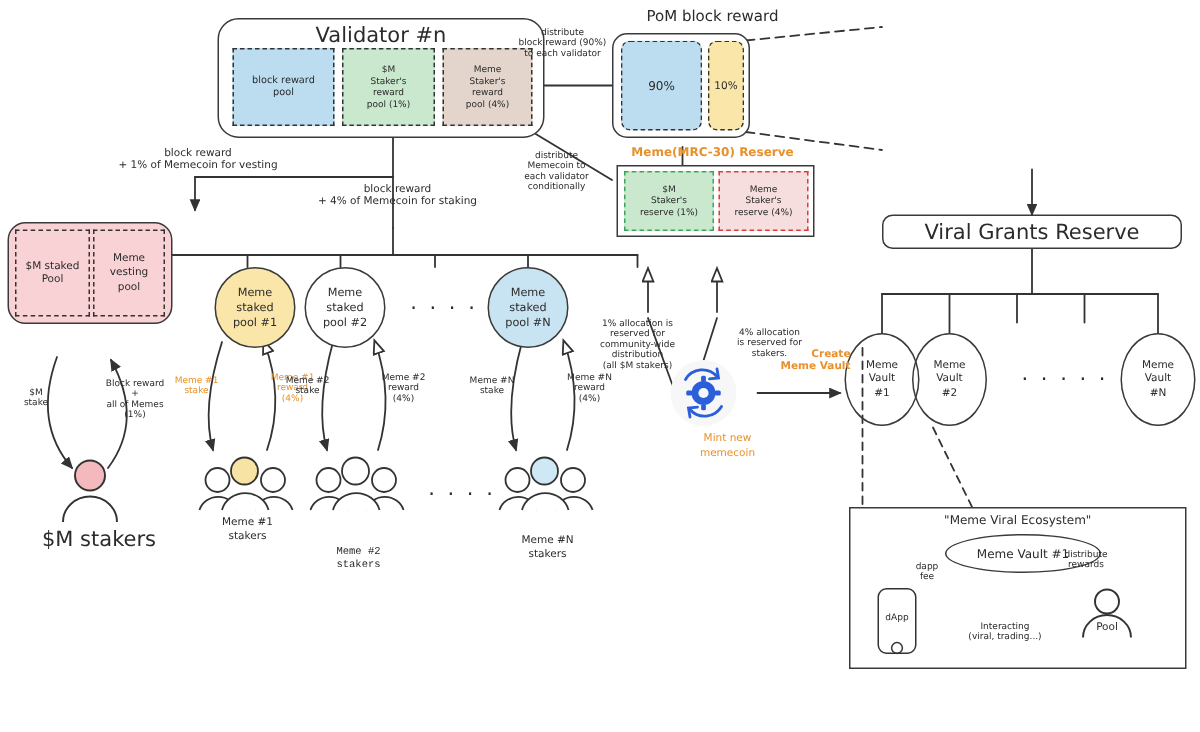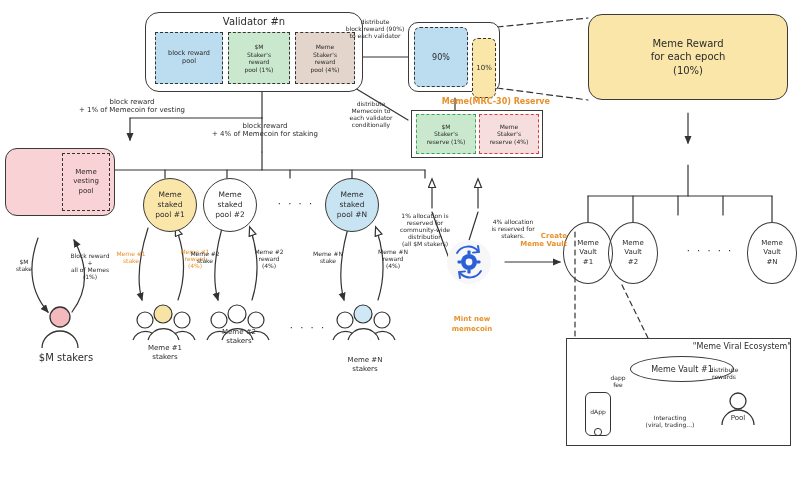--- a/index.html
+++ b/index.html
@@ -3,21 +3,21 @@
 <meta charset="utf-8">
 <style>
   html,body{margin:0;padding:0;background:#fff;}
   body{width:800px;height:488px;position:relative;overflow:hidden;
        font-family:"DejaVu Sans", sans-serif;color:#2b2b2b;}
   #stage{position:absolute;left:0;top:0;width:800px;height:488px;}
   .abs{position:absolute;box-sizing:border-box;}
   .lbl{position:absolute;text-align:center;line-height:1.18;
        font-family:"DejaVu Sans", sans-serif;white-space:pre-line;}
   .t6{font-size:6px;} .t65{font-size:6.5px;} .t7{font-size:7px;}
-  .t75{font-size:7.5px;} .t8{font-size:8px;text-align:right;} .t9{font-size:10px;}
+  .t75{font-size:7.5px;} .t8{font-size:8px;} .t9{font-size:14px;}
   .t10{font-size:10px;}
   .orange{color:#e8912a;}
   .box{position:absolute;box-sizing:border-box;display:flex;
        align-items:center;justify-content:center;text-align:center;}
   .rr{border:1.4px solid #3a3a3a;border-radius:13px;background:#fff;}
   .dashbox{border:1.7px dashed #333;}
   .circle{border:1.4px solid #3a3a3a;border-radius:50%;}
   svg{position:absolute;left:0;top:0;overflow:visible;}
   .wm{position:absolute;right:12px;bottom:8px;color:#dcdcdc;font-size:17px;
       letter-spacing:.4px;display:flex;align-items:center;gap:6px;
@@ -112,68 +112,70 @@
 reward
 pool (1%)</span>
   </div>
   <div class="box dashbox" style="left:295px;top:32px;width:60px;height:52px;background:#e3d5cc;">
     <span class="t6" style="white-space:pre-line;line-height:1.25;">Meme
 Staker's
 reward
 pool (4%)</span>
   </div>
 
+  <div class="lbl t10" style="left:400px;top:6px;width:150px;">PoM block reward</div>
   <div class="box rr" style="left:408px;top:22px;width:92px;height:70px;border-radius:10px;"></div>
   <div class="box dashbox" style="left:414px;top:27px;width:54px;height:60px;background:#bcdcf0;border-radius:6px;">
     <span class="t8">90%</span>
   </div>
-  <div class="box dashbox" style="left:472px;top:38px;width:24px;height:60px;background:#f9e6a8;border-radius:6px;">
+  <div class="box dashbox" style="left:472px;top:27px;width:24px;height:60px;background:#f9e6a8;border-radius:6px;">
     <span class="t7">10%</span>
   </div>
 
-  <div class="box" style="left:588px;top:14px;width:200px;height:86px;background:#f9e6a8;
-              border:1.5px solid #3a3a3a;border-radius:14px;">
-    <span class="t10" style="white-space:pre-line;line-height:1.35;">Meme Reward
-for each epoch
-(10%)</span>
-  </div>
 
   <div class="lbl t8 orange" style="left:400px;top:97px;width:150px;font-weight:bold;">Meme(MRC-30) Reserve</div>
   <div class="abs" style="left:411px;top:110px;width:132px;height:48px;border:1.3px solid #3a3a3a;background:#fff;"></div>
   <div class="box" style="left:416px;top:114px;width:60px;height:40px;background:#c9e8cd;border:1.6px dashed #3aa655;">
     <span class="t6" style="white-space:pre-line;line-height:1.25;">$M
 Staker's
 reserve (1%)</span>
   </div>
   <div class="box" style="left:479px;top:114px;width:60px;height:40px;background:#f5dedd;border:1.6px dashed #e03b3b;">
     <span class="t6" style="white-space:pre-line;line-height:1.25;">Meme
 Staker's
 reserve (4%)</span>
   </div>
 
+  <div class="box rr" style="left:588px;top:143px;width:200px;height:23px;border-radius:7px;">
+    <span class="t9">Viral Grants Reserve</span>
+  </div>
 
   <div class="box circle" style="left:563px;top:222px;width:50px;height:62px;">
     <span class="t7" style="white-space:pre-line;line-height:1.3;">Meme
 Vault
 #1</span>
   </div>
   <div class="box circle" style="left:608px;top:222px;width:50px;height:62px;">
     <span class="t7" style="white-space:pre-line;line-height:1.3;">Meme
 Vault
 #2</span>
   </div>
   <div class="lbl t9" style="left:665px;top:245px;width:90px;letter-spacing:2px;">·   ·   ·   ·   ·</div>
   <div class="box circle" style="left:747px;top:222px;width:50px;height:62px;">
     <span class="t7" style="white-space:pre-line;line-height:1.3;">Meme
 Vault
 #N</span>
   </div>
 
   <div class="box" style="left:5px;top:148px;width:110px;height:68px;background:#f9d2d6;
               border:1.5px solid #3a3a3a;border-radius:12px;"></div>
+  <div class="box" style="left:10px;top:153px;width:50px;height:58px;border:1.6px dashed #333;">
+    <span class="t7" style="white-space:pre-line;line-height:1.3;">$M staked
+Pool</span>
+  </div>
   <div class="box" style="left:62px;top:153px;width:48px;height:58px;border:1.6px dashed #333;">
     <span class="t7" style="white-space:pre-line;line-height:1.3;">Meme
 vesting
 pool</span>
   </div>
 
   <svg width="60" height="46" style="left:32px;top:306px;">
     <circle cx="28" cy="11" r="10" fill="#f4b9bd" stroke="#333" stroke-width="1.3"></circle>
     <path d="M10,42 a18,17 0 0 1 36,0" fill="#fff" stroke="#333" stroke-width="1.3"></path>
   </svg>
@@ -208,21 +210,21 @@
 stakers</div>
 
   <svg width="66" height="40" style="left:206px;top:302px;">
     <circle cx="13" cy="18" r="8" fill="#fff" stroke="#333" stroke-width="1.2"></circle>
     <path d="M1,38 a13,12 0 0 1 25,0" fill="#fff" stroke="#333" stroke-width="1.2"></path>
     <circle cx="50" cy="18" r="8" fill="#fff" stroke="#333" stroke-width="1.2"></circle>
     <path d="M38,38 a13,12 0 0 1 25,0" fill="#fff" stroke="#333" stroke-width="1.2"></path>
     <circle cx="31" cy="12" r="9" fill="#fff" stroke="#333" stroke-width="1.2"></circle>
     <path d="M16,38 a16,15 0 0 1 31,0" fill="#fff" stroke="#333" stroke-width="1.2"></path>
   </svg>
-  <div class="lbl t7" style="left:204px;top:328px;width:70px;line-height:1.35;">Meme #2
+  <div class="lbl t7" style="left:204px;top:364px;width:70px;line-height:1.35;font-family:Liberation Mono, monospace;">Meme #2
 stakers</div>
 
   <div class="lbl t9" style="left:272px;top:322px;width:72px;letter-spacing:2px;">·    ·    ·    ·</div>
 
   <svg width="66" height="40" style="left:332px;top:302px;">
     <circle cx="13" cy="18" r="8" fill="#fff" stroke="#333" stroke-width="1.2"></circle>
     <path d="M1,38 a13,12 0 0 1 25,0" fill="#fff" stroke="#333" stroke-width="1.2"></path>
     <circle cx="50" cy="18" r="8" fill="#fff" stroke="#333" stroke-width="1.2"></circle>
     <path d="M38,38 a13,12 0 0 1 25,0" fill="#fff" stroke="#333" stroke-width="1.2"></path>
     <circle cx="31" cy="12" r="9" fill="#cfe8f5" stroke="#333" stroke-width="1.2"></circle>
@@ -241,21 +243,21 @@
     </g>
     <g fill="#2b5fd9">
       <circle cx="22" cy="22" r="8"></circle>
       <rect x="20.4" y="10.5" width="3.2" height="4" rx="1"></rect>
       <rect x="20.4" y="29.5" width="3.2" height="4" rx="1"></rect>
       <rect x="10.5" y="20.4" width="4" height="3.2" rx="1"></rect>
       <rect x="29.5" y="20.4" width="4" height="3.2" rx="1"></rect>
     </g>
     <circle cx="22" cy="22" r="3.4" fill="#f7f7f7"></circle>
   </svg>
-  <div class="lbl t7 orange" style="left:435px;top:288px;width:74px;line-height:1.4;font-weight:bold;margin-top:27px;">Mint new
+  <div class="lbl t7 orange" style="left:448px;top:288px;width:74px;line-height:1.4;font-weight:normal;">Mint new
 memecoin</div>
 
   <div class="lbl t6" style="left:333px;top:18px;width:84px;">distribute
 block reward (90%)
 to each validator</div>
   <div class="lbl t6" style="left:335px;top:100px;width:72px;">distribute
 Memecoin to
 each validator
 conditionally</div>
   <div class="lbl t7" style="left:42px;top:98px;width:180px;">block reward

